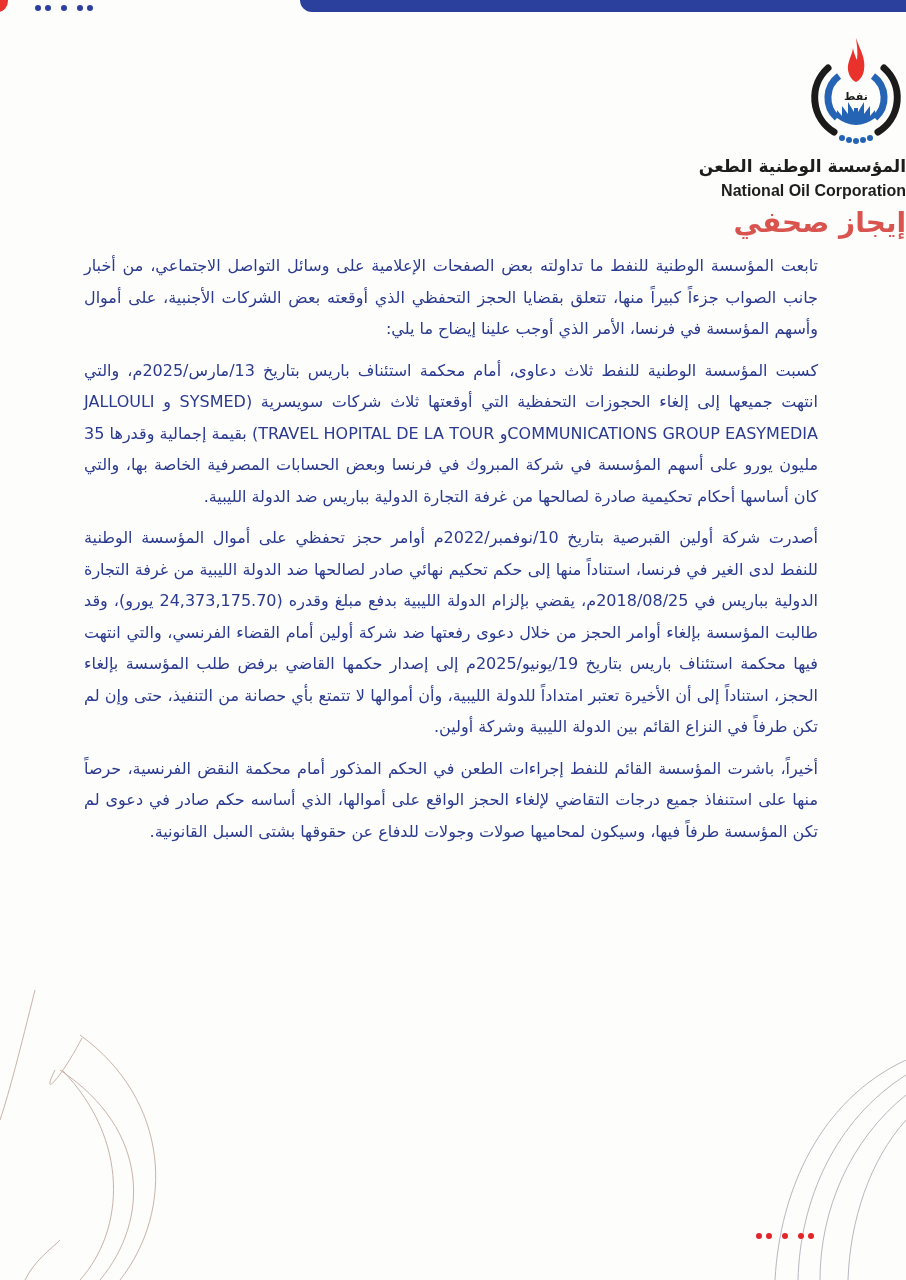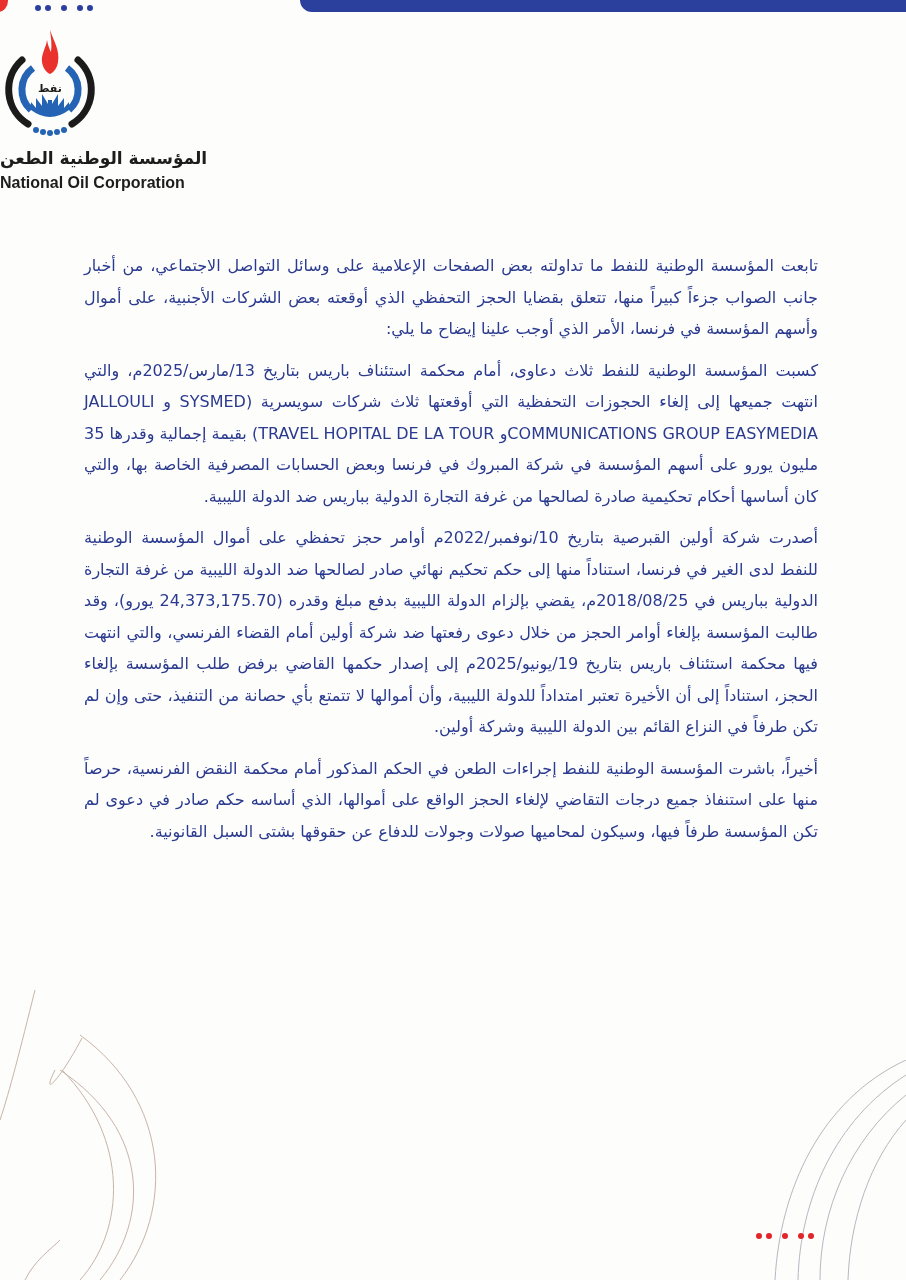--- a/index.html
+++ b/index.html
@@ -18,22 +18,22 @@
     }
     .dots { position: absolute; display: flex; gap: 4px; align-items: center; }
     .dots span { width: 6px; height: 6px; border-radius: 50%; display: block; }
     .dots .gap { width: 2px; height: 2px; background: transparent !important; }
     .dots-top { top: 5px; left: 35px; }
     .dots-top span { background: #2b3f9c; }
     .dots-bottom { top: 1233px; left: 756px; }
     .dots-bottom span { background: #e1262a; }
 
     .logo-wrap {
-      position: absolute; top: 28px; left: 0; width: 906px;
-      display: flex; flex-direction: column; align-items: flex-start;
+      position: absolute; top: 36px; left: 0; width: 906px;
+      display: flex; flex-direction: column; align-items: flex-end;
     }
     .logo-svg { width: 100px; height: 118px; }
     .org-ar {
       font-family: "DejaVu Sans", sans-serif; font-weight: bold;
       font-size: 17px; color: #1d1d1d; margin-top: 2px; direction: rtl;
     }
     .org-en {
       font-family: "Liberation Sans", sans-serif; font-weight: bold;
       font-size: 16px; color: #1d1d1d; margin-top: 6px;
     }
@@ -85,27 +85,28 @@
     <text x="50" y="64" text-anchor="middle" font-size="11" font-weight="bold" fill="#1b1b1b" font-family="DejaVu Sans, sans-serif">نفط</text>
 
     <circle cx="36" cy="102" r="3" fill="#2563b5"></circle>
     <circle cx="43" cy="104" r="3" fill="#2563b5"></circle>
     <circle cx="50" cy="105" r="3" fill="#2563b5"></circle>
     <circle cx="57" cy="104" r="3" fill="#2563b5"></circle>
     <circle cx="64" cy="102" r="3" fill="#2563b5"></circle>
   </svg>
   <div class="org-ar">المؤسسة الوطنية الطعن</div>
   <div class="org-en">National Oil Corporation</div>
+  <div class="doc-title">إيجاز صحفي</div>
 </div>
 
 <div class="content">
   <p>تابعت المؤسسة الوطنية للنفط ما تداولته بعض الصفحات الإعلامية على وسائل التواصل الاجتماعي، من أخبار جانب الصواب جزءاً كبيراً منها، تتعلق بقضايا الحجز التحفظي الذي أوقعته بعض الشركات الأجنبية، على أموال وأسهم المؤسسة في فرنسا، الأمر الذي أوجب علينا إيضاح ما يلي:</p>
   <p>كسبت المؤسسة الوطنية للنفط ثلاث دعاوى، أمام محكمة استئناف باريس بتاريخ 13/مارس/2025م، والتي انتهت جميعها إلى إلغاء الحجوزات التحفظية التي أوقعتها ثلاث شركات سويسرية (SYSMED و JALLOULI COMMUNICATIONS GROUP EASYMEDIAو TRAVEL HOPITAL DE LA TOUR) بقيمة إجمالية وقدرها 35 مليون يورو على أسهم المؤسسة في شركة المبروك في فرنسا وبعض الحسابات المصرفية الخاصة بها، والتي كان أساسها أحكام تحكيمية صادرة لصالحها من غرفة التجارة الدولية بباريس ضد الدولة الليبية.</p>
   <p>أصدرت شركة أولين القبرصية بتاريخ 10/نوفمبر/2022م أوامر حجز تحفظي على أموال المؤسسة الوطنية للنفط لدى الغير في فرنسا، استناداً منها إلى حكم تحكيم نهائي صادر لصالحها ضد الدولة الليبية من غرفة التجارة الدولية بباريس في 2018/08/25م، يقضي بإلزام الدولة الليبية بدفع مبلغ وقدره (24,373,175.70 يورو)، وقد طالبت المؤسسة بإلغاء أوامر الحجز من خلال دعوى رفعتها ضد شركة أولين أمام القضاء الفرنسي، والتي انتهت فيها محكمة استئناف باريس بتاريخ 19/يونيو/2025م إلى إصدار حكمها القاضي برفض طلب المؤسسة بإلغاء الحجز، استناداً إلى أن الأخيرة تعتبر امتداداً للدولة الليبية، وأن أموالها لا تتمتع بأي حصانة من التنفيذ، حتى وإن لم تكن طرفاً في النزاع القائم بين الدولة الليبية وشركة أولين.</p>
-  <p>أخيراً، باشرت المؤسسة الوطنية للنفط إجراءات الطعن في الحكم المذكور أمام محكمة النقض الفرنسية، حرصاً منها على استنفاذ جميع درجات التقاضي لإلغاء الحجز الواقع على أموالها، الذي أساسه حكم صادر في دعوى لم تكن المؤسسة طرفاً فيها، وسيكون لمحاميها صولات وجولات للدفاع عن حقوقها بشتى السبل القانونية.</p>
+  <p>أخيراً، باشرت المؤسسة القائم للنفط إجراءات الطعن في الحكم المذكور أمام محكمة النقض الفرنسية، حرصاً منها على استنفاذ جميع درجات التقاضي لإلغاء الحجز الواقع على أموالها، الذي أساسه حكم صادر في دعوى لم تكن المؤسسة طرفاً فيها، وسيكون لمحاميها صولات وجولات للدفاع عن حقوقها بشتى السبل القانونية.</p>
 </div>
 
 <svg class="arcs arcs-left" viewBox="0 0 200 290">
   <path d="M35 0 C20 60 10 100 0 130" fill="none" stroke="#c9b3a8" stroke-width="1"></path>
   <path d="M80 45 C170 110 175 220 120 290" fill="none" stroke="#c9b3a8" stroke-width="1"></path>
   <path d="M60 80 C150 140 150 230 100 290" fill="none" stroke="#c9b3a8" stroke-width="1"></path>
   <path d="M62 80 C130 150 125 240 80 290" fill="none" stroke="#c9b3a8" stroke-width="1"></path>
   <path d="M82 48 C60 90 40 110 55 80" fill="none" stroke="#c9b3a8" stroke-width="1"></path>
   <path d="M60 250 C50 260 35 270 25 290" fill="none" stroke="#c9b3a8" stroke-width="1"></path>
 </svg>

